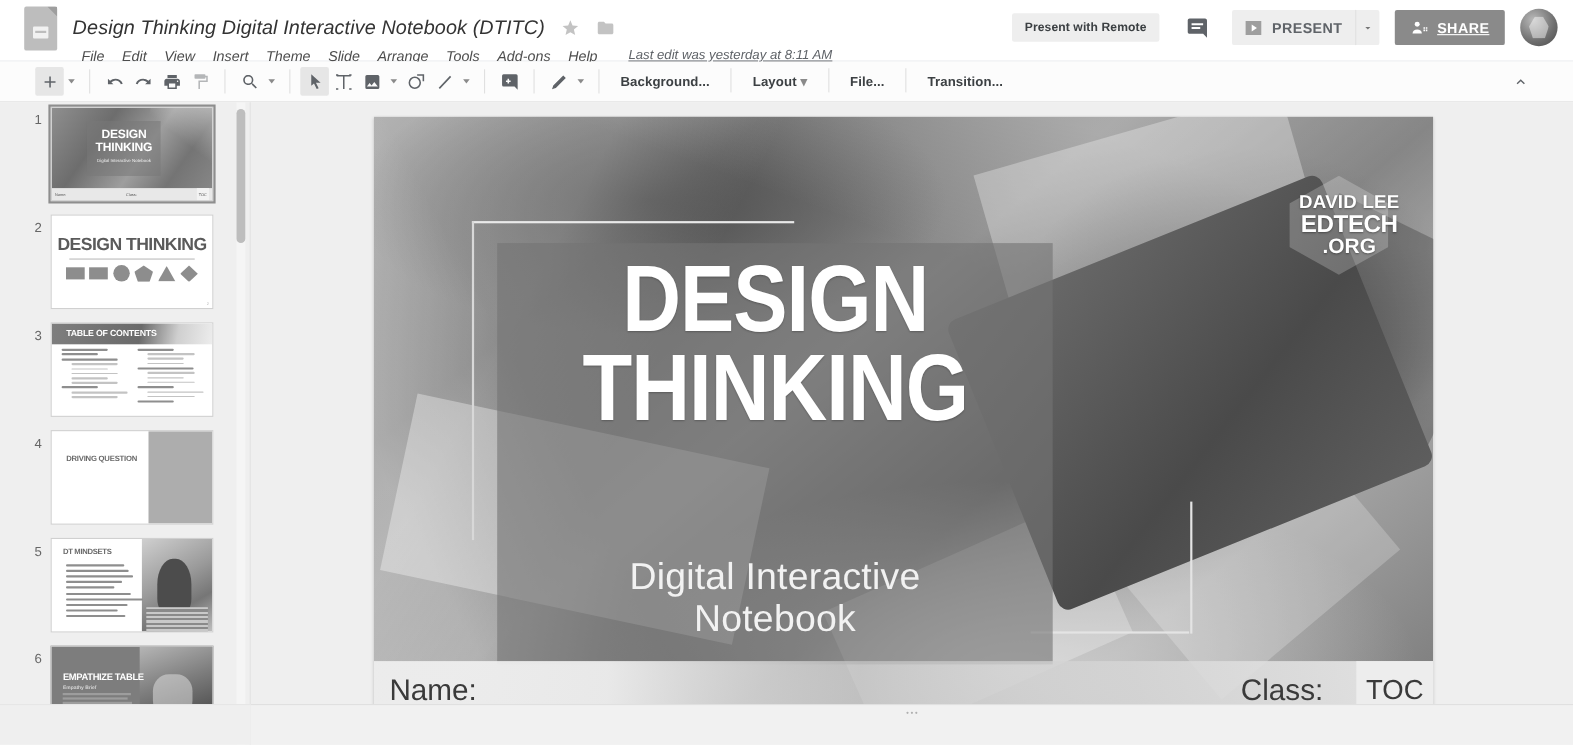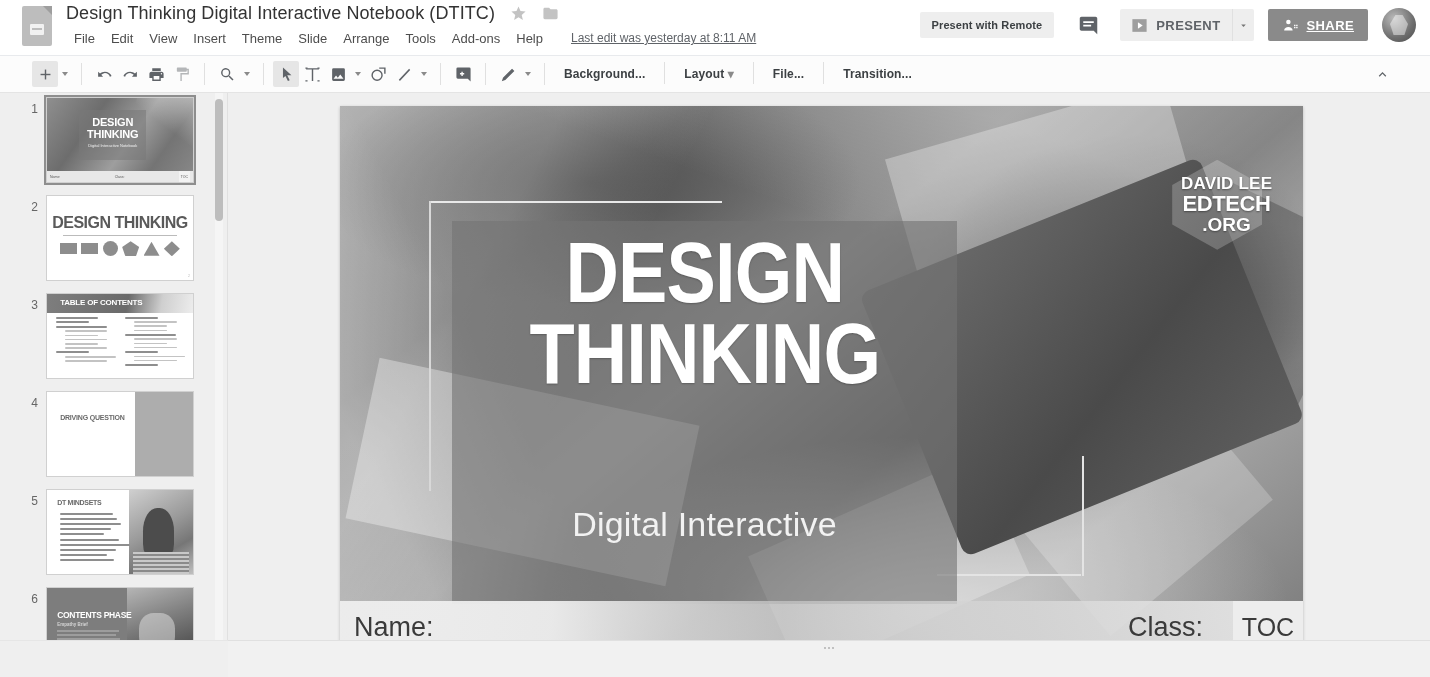--- a/index.html
+++ b/index.html
@@ -39,21 +39,21 @@
   .doc-icon .slide {
     position: absolute; left: 8px; top: 18px;
     width: 14px; height: 11px;
     background: #f1f1f1; border-radius: 1px;
   }
   .doc-icon .slide::after {
     content: ""; position: absolute;
     left: 2px; top: 4px; width: 10px; height: 2px;
     background: #bdbdbd;
   }
-  .title-block { padding-top: 0; flex: none; }
+  .title-block { padding-top: 12px; flex: none; font-style: italic; }
   .title-row { display: flex; align-items: center; height: 26px; }
   .doc-title {
     font-size: 18px; color: #333; letter-spacing: .1px;
     white-space: nowrap; line-height: 24px;
   }
   .title-icon {
     margin-left: 14px; width: 18px; height: 18px;
     display: inline-flex; align-items: center; justify-content: center;
     cursor: pointer;
   }
@@ -776,21 +776,21 @@
           <div class="li" style="width:64%"></div>
             <div class="li" style="width:74%"></div>
         </div>
       </div>
     </div>
 
     <div class="thumb-row">
       <div class="thumb-num">6</div>
       <div class="thumb t6">
         <div class="photo"></div>
-        <div class="ttl">CONTENTS PHASE</div>
+        <div class="ttl">EMPATHIZE TABLE</div>
         <div class="sub">Empathy Brief</div>
         <div class="body">
           <div class="ln" style="width:96%"></div>
             <div class="ln" style="width:92%"></div>
           <div class="ln" style="width:97%"></div>
             <div class="ln" style="width:88%"></div>
           <div class="ln" style="width:94%"></div>
             <div class="ln" style="width:60%"></div>
           <div class="ln" style="width:90%"></div>
             <div class="ln" style="width:93%"></div>
@@ -824,20 +824,21 @@
 
         <div class="title-overlay"></div>
 
         <div class="slide-title">
           <div>DESIGN</div>
           <div>THINKING</div>
         </div>
 
         <div class="slide-sub">
           <div>Digital Interactive</div>
+          <div>Notebook</div>
         </div>
 
         <div class="logo">
           <div class="diamond"></div>
           <div class="txt">
             <div class="l1">DAVID LEE</div>
             <div class="l2">EDTECH</div>
             <div class="l3">.ORG</div>
           </div>
         </div>

